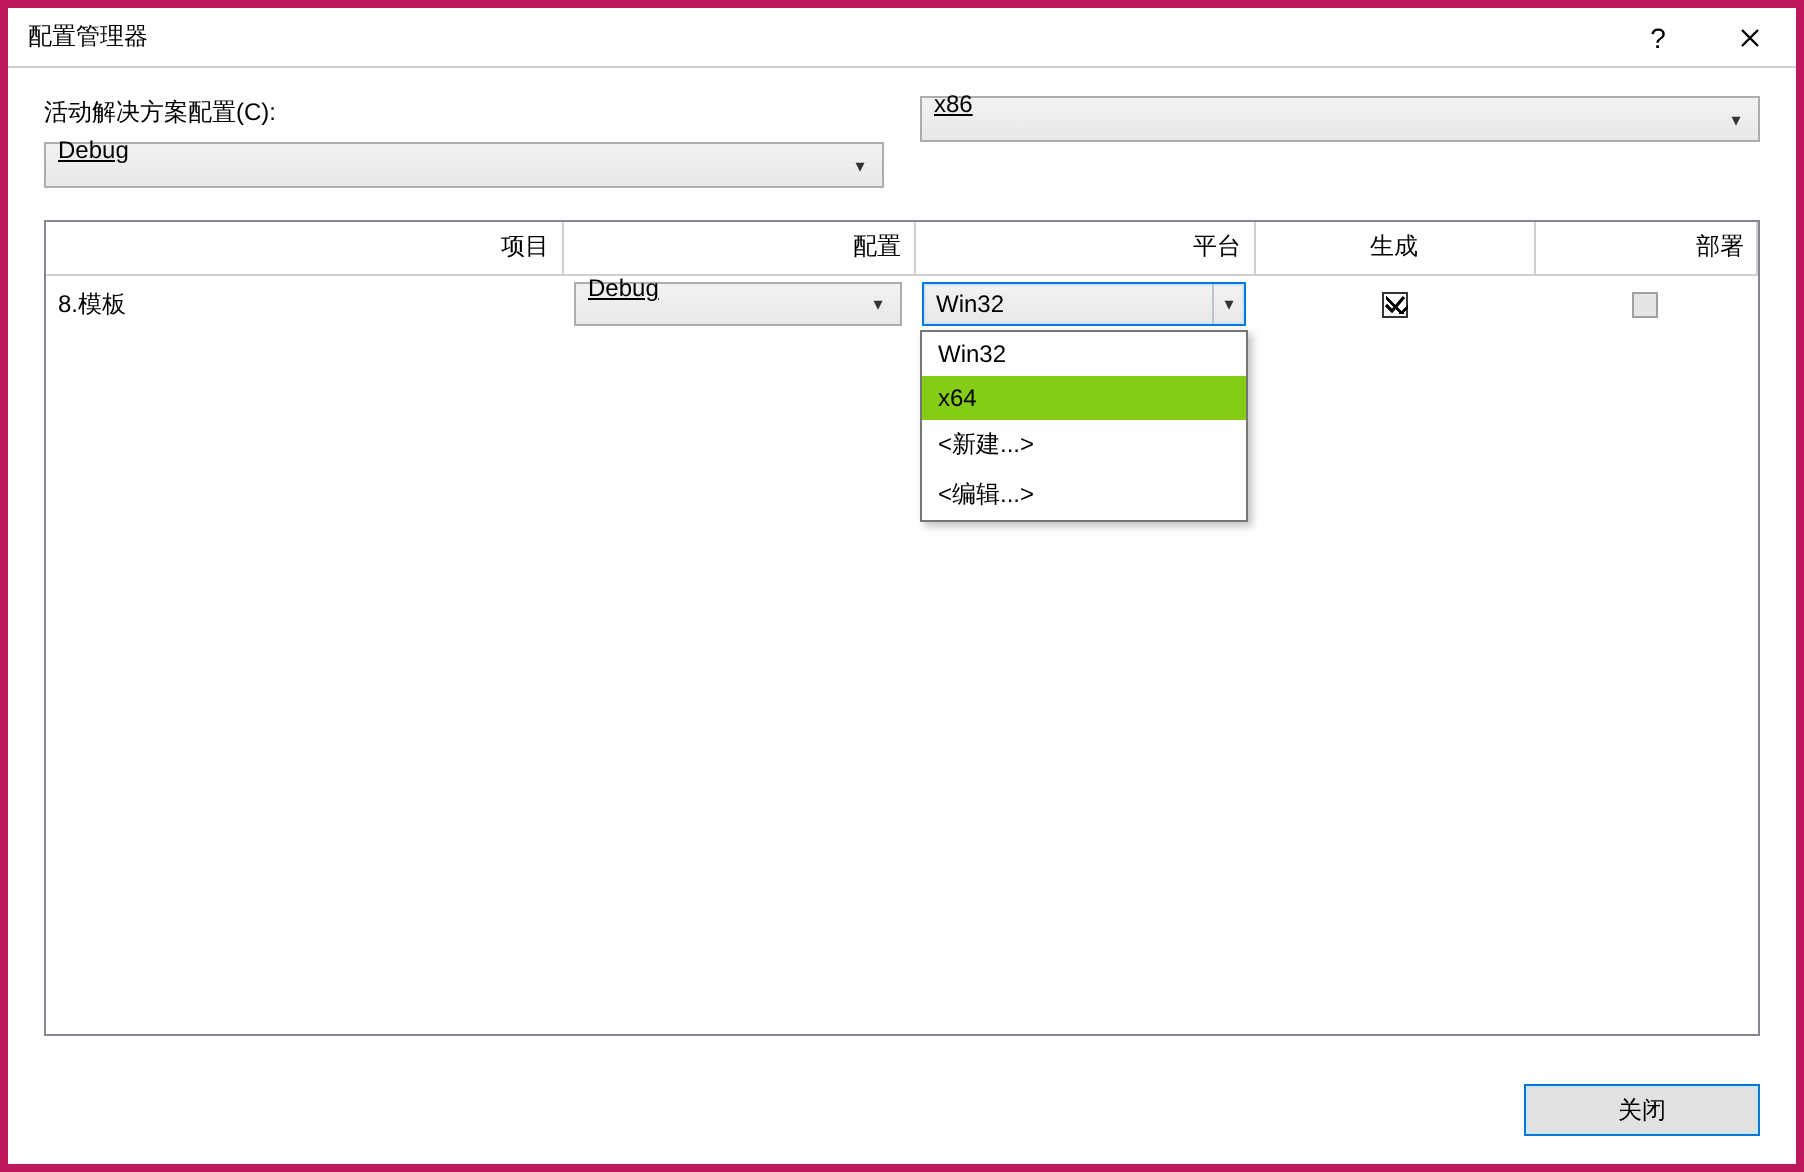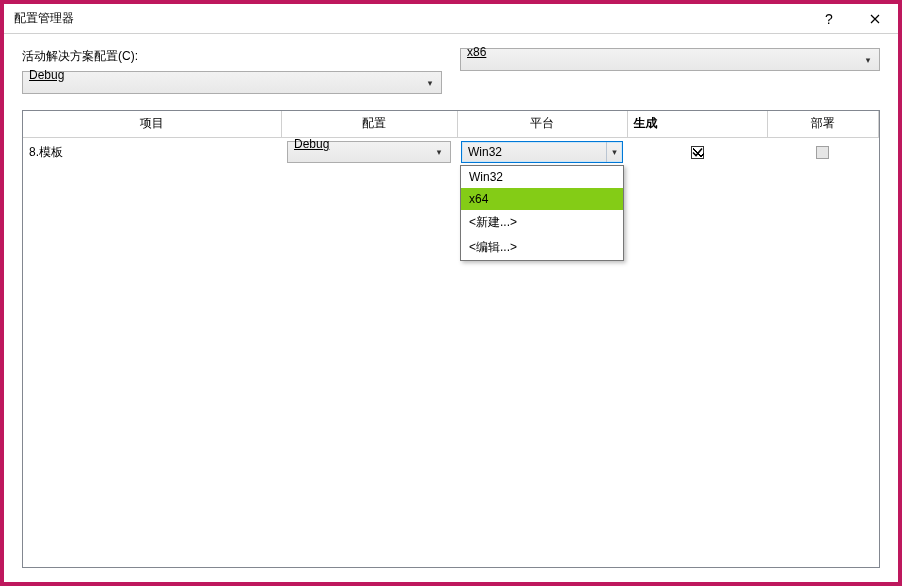--- a/index.html
+++ b/index.html
@@ -68,37 +68,37 @@
     border: 1px solid #828790;
     background: #fff;
     overflow: hidden;
     position: relative;
   }
   table { border-collapse: collapse; width: 100%; }
   th {
     background: #fff;
     border-right: 1px solid #d0d0d0;
     border-bottom: 1px solid #d0d0d0;
-    text-align: center;
+    text-align: right;
     font-weight: normal;
     font-size: 12px;
     padding: 4px 6px;
     height: 26px;
   }
   td {
     padding: 0 6px;
     font-size: 12px;
     height: 30px;
     vertical-align: middle;
   }
   .col-project { width: 258px; }
   .col-config  { width: 176px; padding-left: 16px; }
   .col-platform{ width: 170px; }
-  .col-build   { width: 140px; text-align: left; font-weight: bold; }
-  .col-deploy  { width: auto; text-align: center; }
+  .col-build   { width: 140px; text-align: center; }
+  .col-deploy  { width: auto; text-align: right; }
   td .combo { height: 22px; }
   td.center { text-align: center; }
   .chk {
     display: inline-block;
     width: 13px; height: 13px;
     border: 1px solid #333;
     background: #fff;
     position: relative;
     vertical-align: middle;
   }
@@ -240,14 +240,17 @@
             <td class="center">
               <span class="chk disabled"></span>
             </td>
           </tr>
         </tbody>
       </table>
     </div>
 
   </div>
 
+  <div class="footer">
+    <button class="btn">关闭</button>
+  </div>
 
 </div>
 
 </body></html>

